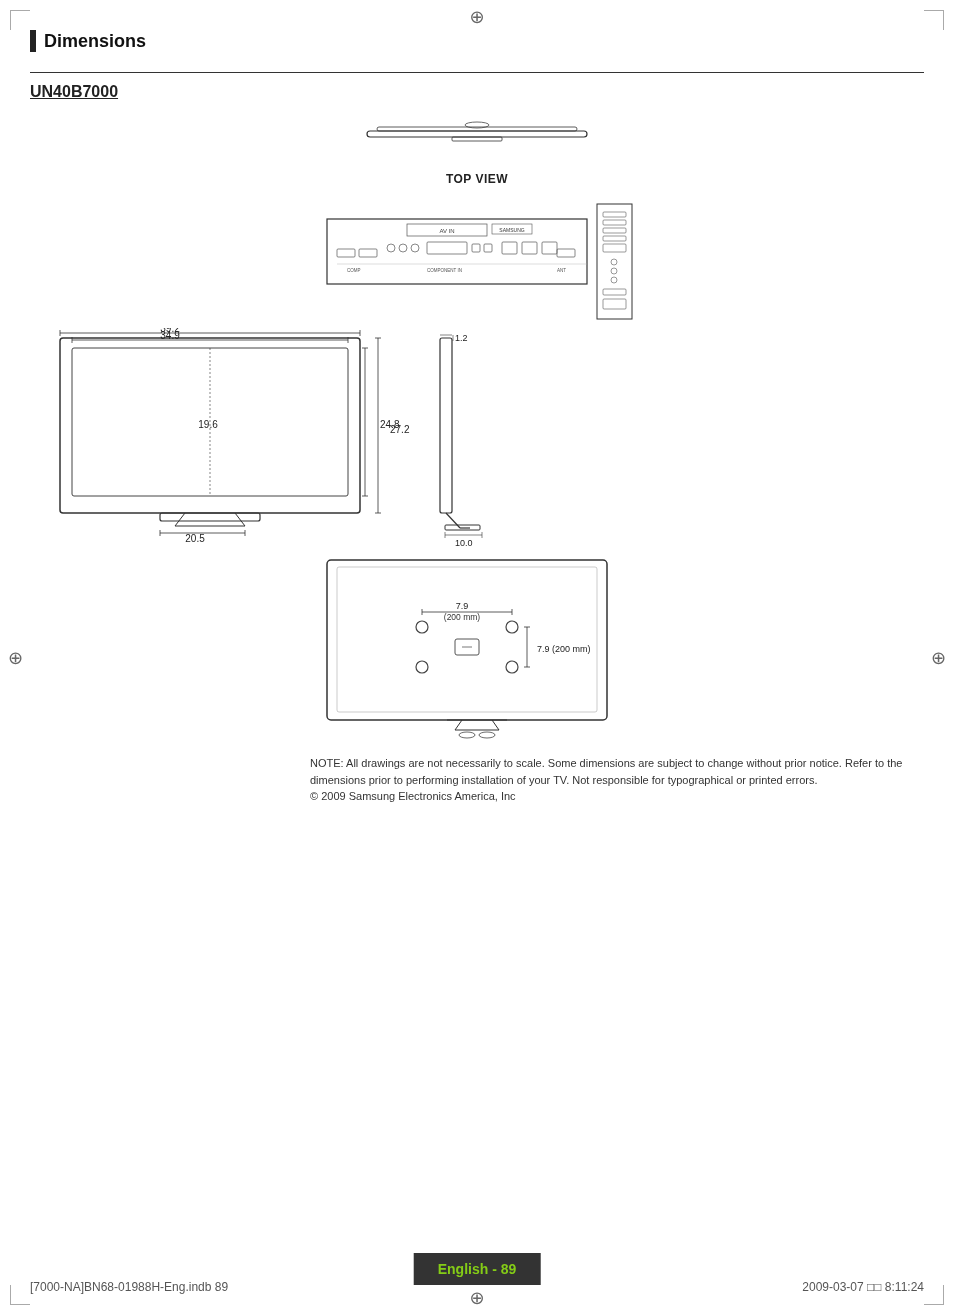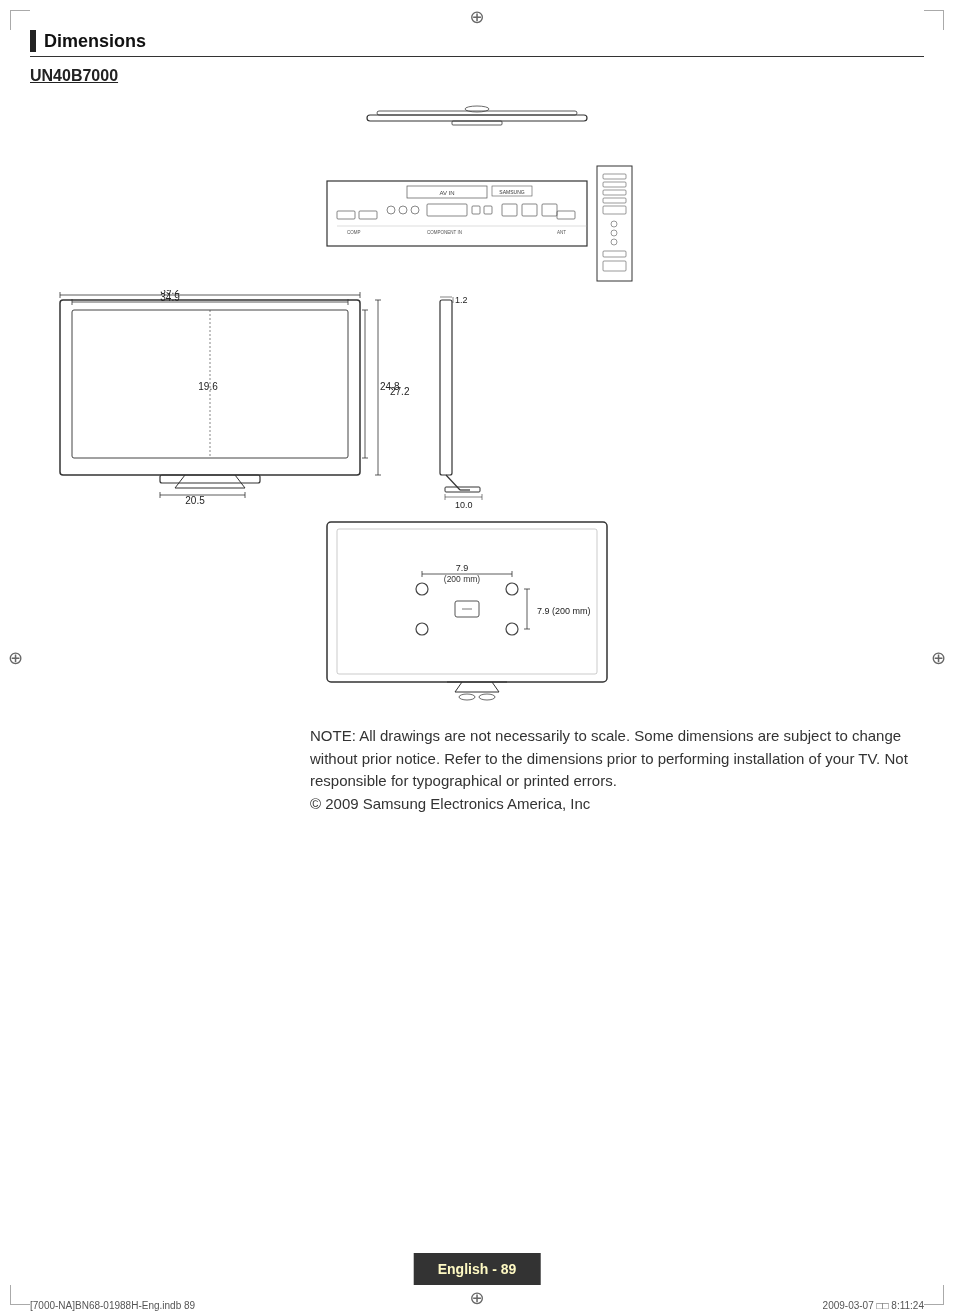--- a/index.html
+++ b/index.html
@@ -51,21 +51,21 @@
       right: 30px;
       bottom: 30px;
     }
 
     
     .section-header {
       display: flex;
       align-items: center;
       margin-bottom: 10px;
       border-bottom: 1px solid #333;
-      padding-bottom: 4px;
+      padding-bottom: 20px;
     }
     .section-bar {
       width: 6px;
       height: 22px;
       background: #222;
       margin-right: 8px;
       flex-shrink: 0;
     }
     .section-title {
       font-size: 18px;
@@ -125,49 +125,49 @@
     .rear-view-wrapper {
       width: 100%;
       display: flex;
       justify-content: center;
       margin-bottom: 4px;
       text-align: right;
     }
 
     
     .note-section {
-      margin-top: 16px;
+      margin-top: 8px;
       margin-left: 280px;
-      font-size: 15px;
+      font-size: 11px;
       line-height: 1.5;
       color: #333;
     }
 
     
     .page-footer {
       position: absolute;
-      bottom: 4px;
+      bottom: 21px;
       left: 0;
       right: 0;
       display: flex;
       justify-content: space-between;
       align-items: flex-start;
-      font-size: 10px;
+      font-size: 12px;
       color: #555;
     }
     .footer-left { margin-left: 30px; }
     .footer-right { margin-right: 30px; }
 
     .english-badge {
       position: absolute;
       bottom: 30px;
       left: 50%;
       transform: translateX(-50%);
       background: #333;
-      color: #fef9c3;
+      color: #84cc16;
       font-size: 14px;
       font-weight: bold;
       padding: 8px 24px;
       text-align: center;
     }
 
   </style>
 </head>
 <body>
 
@@ -205,20 +205,21 @@
     <svg class="top-view-svg" viewBox="0 0 280 55" xmlns="http://www.w3.org/2000/svg">
 
       <rect x="30" y="18" width="220" height="6" rx="3" fill="none" stroke="#333" stroke-width="1.2"></rect>
       <rect x="40" y="14" width="200" height="4" rx="2" fill="none" stroke="#333" stroke-width="0.8"></rect>
 
       <rect x="115" y="24" width="50" height="4" rx="1" fill="none" stroke="#333" stroke-width="0.8"></rect>
 
       <ellipse cx="140" cy="12" rx="12" ry="3" fill="none" stroke="#444" stroke-width="0.8"></ellipse>
     </svg>
   </div>
+  <div class="diagram-label">TOP VIEW</div>
 
   <div class="jack-panel-wrapper">
     <svg class="jack-panel-svg" viewBox="0 0 340 130" xmlns="http://www.w3.org/2000/svg">
 
       <rect x="20" y="25" width="260" height="65" fill="none" stroke="#333" stroke-width="1.2"></rect>
 
       <rect x="100" y="30" width="80" height="12" fill="none" stroke="#555" stroke-width="0.7"></rect>
       <text x="140" y="39" text-anchor="middle" font-size="6" fill="#444">AV IN</text>
 
       <rect x="185" y="30" width="40" height="10" fill="none" stroke="#555" stroke-width="0.6"></rect>

